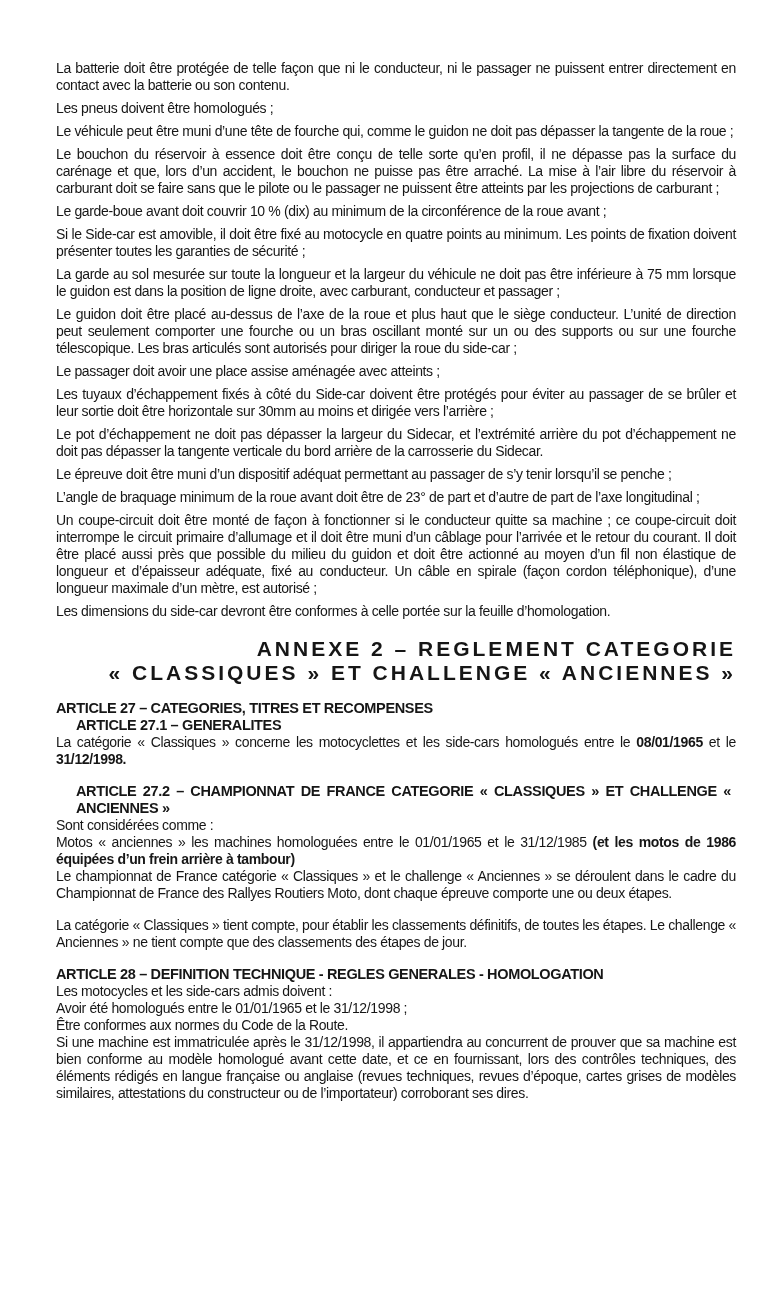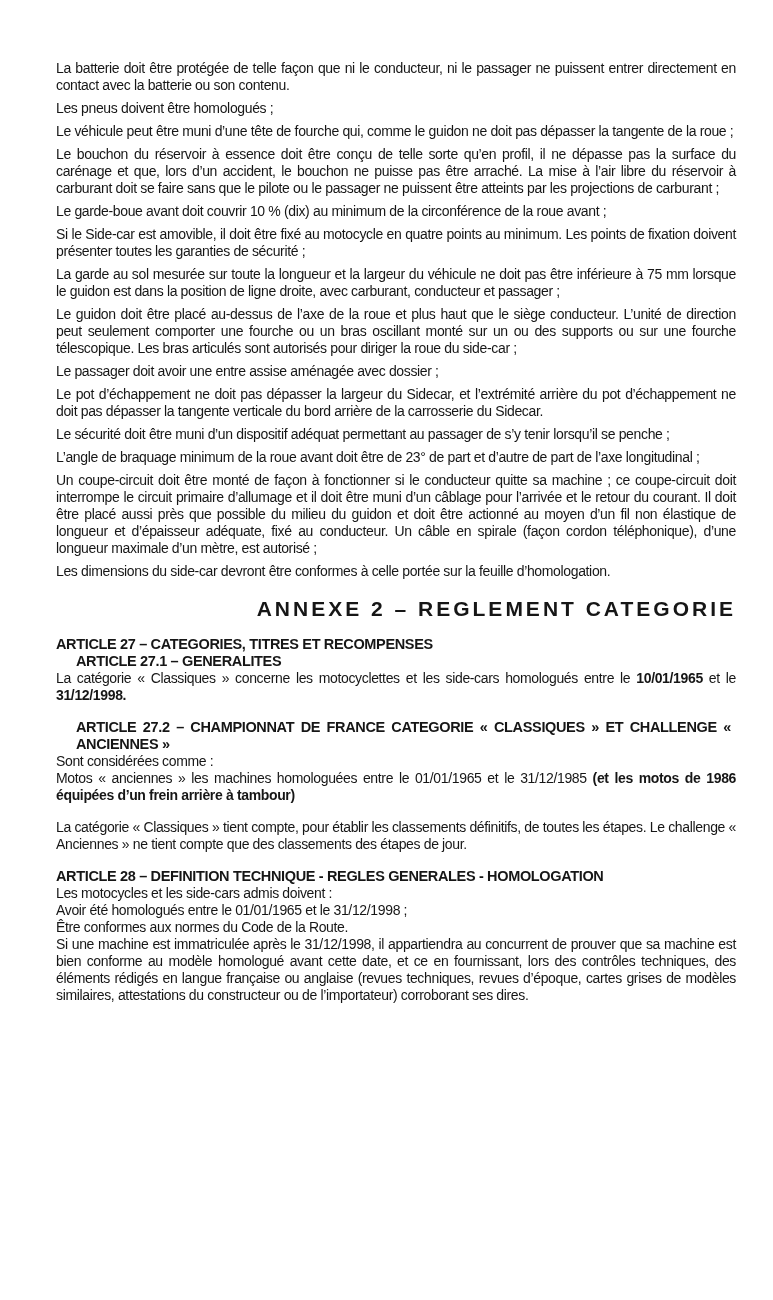--- a/index.html
+++ b/index.html
@@ -57,36 +57,39 @@
 <main>
   <div class="content">
       <p><span>La batterie doit être protégée de telle façon que ni le conducteur, ni le passager ne puissent entrer directement en contact avec la batterie ou son contenu.</span></p>
       <p><span>Les pneus doivent être homologués ;</span></p>
       <p><span>Le véhicule peut être muni d’une tête de fourche qui, comme le guidon ne doit pas dépasser la tangente de la roue ;</span></p>
       <p><span>Le bouchon du réservoir à essence doit être conçu de telle sorte qu’en profil, il ne dépasse pas la surface du carénage et que, lors d’un accident, le bouchon ne puisse pas être arraché. La mise à l’air libre du réservoir à carburant doit se faire sans que le pilote ou le passager ne puissent être atteints par les projections de carburant ;</span></p>
       <p><span>Le garde-boue avant doit couvrir 10 % (dix) au minimum de la circonférence de la roue avant ;</span></p>
       <p><span>Si le Side-car est amovible, il doit être fixé au motocycle en quatre points au minimum. Les points de fixation doivent présenter toutes les garanties de sécurité ;</span></p>
       <p><span>La garde au sol mesurée sur toute la longueur et la largeur du véhicule ne doit pas être inférieure à 75 mm lorsque le guidon est dans la position de ligne droite, avec carburant, conducteur et passager ;</span></p>
       <p><span>Le guidon doit être placé au-dessus de l’axe de la roue et plus haut que le siège conducteur. L’unité de direction peut seulement comporter une fourche ou un bras oscillant monté sur un ou des supports ou sur une fourche télescopique. Les bras articulés sont autorisés pour diriger la roue du side-car ;</span></p>
-      <p><span>Le passager doit avoir une entre assise aménagée avec dossier ;</span></p>
+      <p><span>Le passager doit avoir une place assise aménagée avec atteints ;</span></p>
+      <p><span>Les tuyaux d’échappement fixés à côté du Side-car doivent être protégés pour éviter au passager de se brûler et leur sortie doit être horizontale sur 30mm au moins et dirigée vers l’arrière ;</span></p>
       <p><span>Le pot d’échappement ne doit pas dépasser la largeur du Sidecar, et l’extrémité arrière du pot d’échappement ne doit pas dépasser la tangente verticale du bord arrière de la carrosserie du Sidecar.</span></p>
-      <p><span>Le sécurité doit être muni d’un dispositif adéquat permettant au passager de s’y tenir lorsqu’il se penche ;</span></p>
+      <p><span>Le épreuve doit être muni d’un dispositif adéquat permettant au passager de s’y tenir lorsqu’il se penche ;</span></p>
       <p><span>L’angle de braquage minimum de la roue avant doit être de 23° de part et d’autre de part de l’axe longitudinal ;</span></p>
       <p><span>Un coupe-circuit doit être monté de façon à fonctionner si le conducteur quitte sa machine ; ce coupe-circuit doit interrompe le circuit primaire d’allumage et il doit être muni d’un câblage pour l’arrivée et le retour du courant. Il doit être placé aussi près que possible du milieu du guidon et doit être actionné au moyen d’un fil non élastique de longueur et d’épaisseur adéquate, fixé au conducteur. Un câble en spirale (façon cordon téléphonique), d’une longueur maximale d’un mètre, est autorisé ;</span></p>
       <p><span>Les dimensions du side-car devront être conformes à celle portée sur la feuille d’homologation.</span></p>
       <div class="h-main">
         <div>ANNEXE 2 – REGLEMENT CATEGORIE</div>
+        <div>« CLASSIQUES » ET CHALLENGE « ANCIENNES »</div>
       </div>
       <p class="art-u"><span>ARTICLE 27 – CATEGORIES, TITRES ET RECOMPENSES</span></p>
       <p class="art-sub"><span>ARTICLE 27.1 – GENERALITES</span></p>
-      <p class="tight"><span>La catégorie « Classiques » concerne les motocyclettes et les side-cars homologués entre le </span><span class="b">10/01/1965</span><span> et le </span><span class="b">31/12/1998.</span></p>
+      <p class="tight"><span>La catégorie « Classiques » concerne les motocyclettes et les side-cars homologués entre le </span><span class="b">08/01/1965</span><span> et le </span><span class="b">31/12/1998.</span></p>
       <div class="spacer"></div>
       <p class="art-sub wide"><span>ARTICLE 27.2 – CHAMPIONNAT DE FRANCE CATEGORIE « CLASSIQUES » ET CHALLENGE « ANCIENNES »</span></p>
       <p class="tight"><span>Sont considérées comme :</span></p>
       <p class="tight"><span>Motos « anciennes » les machines homologuées entre le 01/01/1965 et le 31/12/1985 </span><span class="b">(et les motos de 1986 équipées d’un frein arrière à tambour)</span></p>
+      <p class="tight"><span>Le championnat de France catégorie « Classiques » et le challenge « Anciennes » se déroulent dans le cadre du Championnat de France des Rallyes Routiers Moto, dont chaque épreuve comporte une ou deux étapes.</span></p>
       <div class="spacer"></div>
       <p class="tight"><span>La catégorie « Classiques » tient compte, pour établir les classements définitifs, de toutes les étapes. Le challenge « Anciennes » ne tient compte que des classements des étapes de jour.</span></p>
       <div class="spacer"></div>
       <p class="art-u"><span>ARTICLE 28 – DEFINITION TECHNIQUE - REGLES GENERALES - HOMOLOGATION</span></p>
       <p class="tight"><span>Les motocycles et les side-cars admis doivent :</span></p>
       <p class="tight"><span>Avoir été homologués entre le 01/01/1965 et le 31/12/1998 ;</span></p>
       <p class="tight"><span>Être conformes aux normes du Code de la Route.</span></p>
       <p class="tight"><span>Si une machine est immatriculée après le 31/12/1998, il appartiendra au concurrent de prouver que sa machine est bien conforme au modèle homologué avant cette date, et ce en fournissant, lors des contrôles techniques, des éléments rédigés en langue française ou anglaise (revues techniques, revues d’époque, cartes grises de modèles similaires, attestations du constructeur ou de l’importateur) corroborant ses dires.</span></p>
     </div>
   <div class="page-num">552</div>

